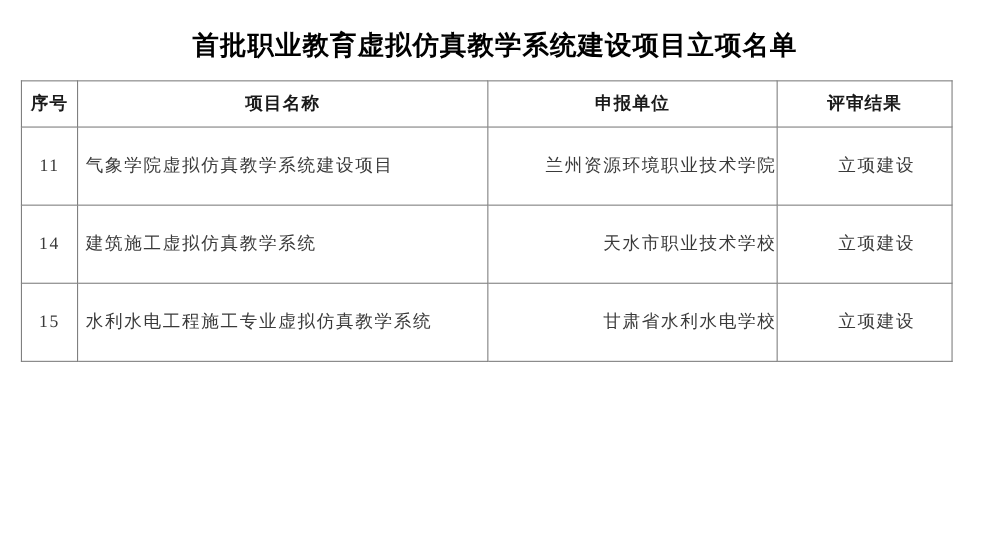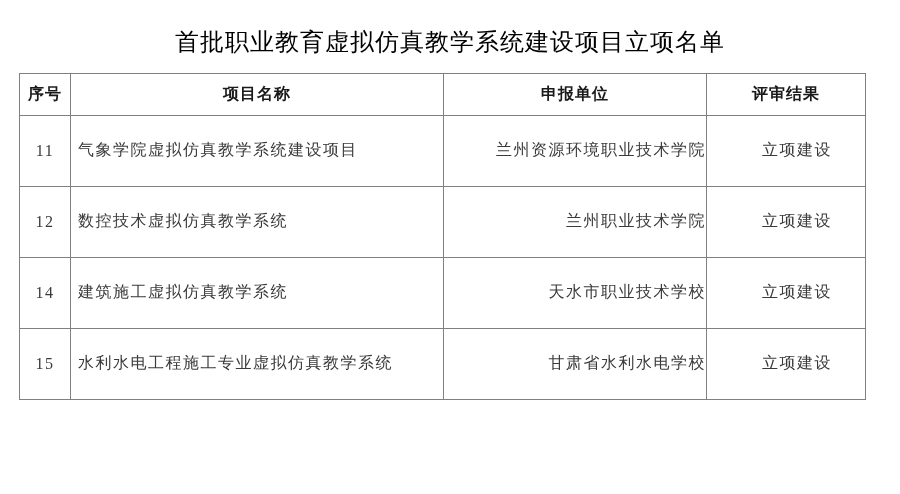--- a/index.html
+++ b/index.html
@@ -11,21 +11,21 @@
   }
   *{margin:0;padding:0;box-sizing:border-box;}
   html,body{width:900px;height:494px;background:#ffffff;overflow:hidden;}
   body{font-family:"Liberation Serif", serif;}
 
   .page-title{
     margin-top:28px;
     width:900px;
     text-align:center;
     font-family:"Liberation Serif", serif;
-    font-weight:normal;
+    font-weight:bold;
     font-size:24px;
     letter-spacing:1px;
     color:var(--title-text);
     line-height:1.2;
   }
 
   table.results{
     margin:16px 0 0 19px;
     width:846px;
     border-collapse:collapse;
@@ -91,26 +91,20 @@
     </tr>
   </thead>
   <tbody>
     <tr>
       <td class="cell-no">11</td>
       <td class="cell-project hl">气象学院虚拟仿真教学系统建设项目</td>
       <td class="cell-unit hl">兰州资源环境职业技术学院</td>
       <td class="cell-result">立项建设</td>
     </tr>
     <tr>
-      <td class="cell-no">12</td>
-      <td class="cell-project">数控技术虚拟仿真教学系统</td>
-      <td class="cell-unit">兰州职业技术学院</td>
-      <td class="cell-result">立项建设</td>
-    </tr>
-    <tr>
       <td class="cell-no">14</td>
       <td class="cell-project">建筑施工虚拟仿真教学系统</td>
       <td class="cell-unit">天水市职业技术学校</td>
       <td class="cell-result">立项建设</td>
     </tr>
     <tr>
       <td class="cell-no">15</td>
       <td class="cell-project hl">水利水电工程施工专业虚拟仿真教学系统</td>
       <td class="cell-unit hl">甘肃省水利水电学校</td>
       <td class="cell-result">立项建设</td>

